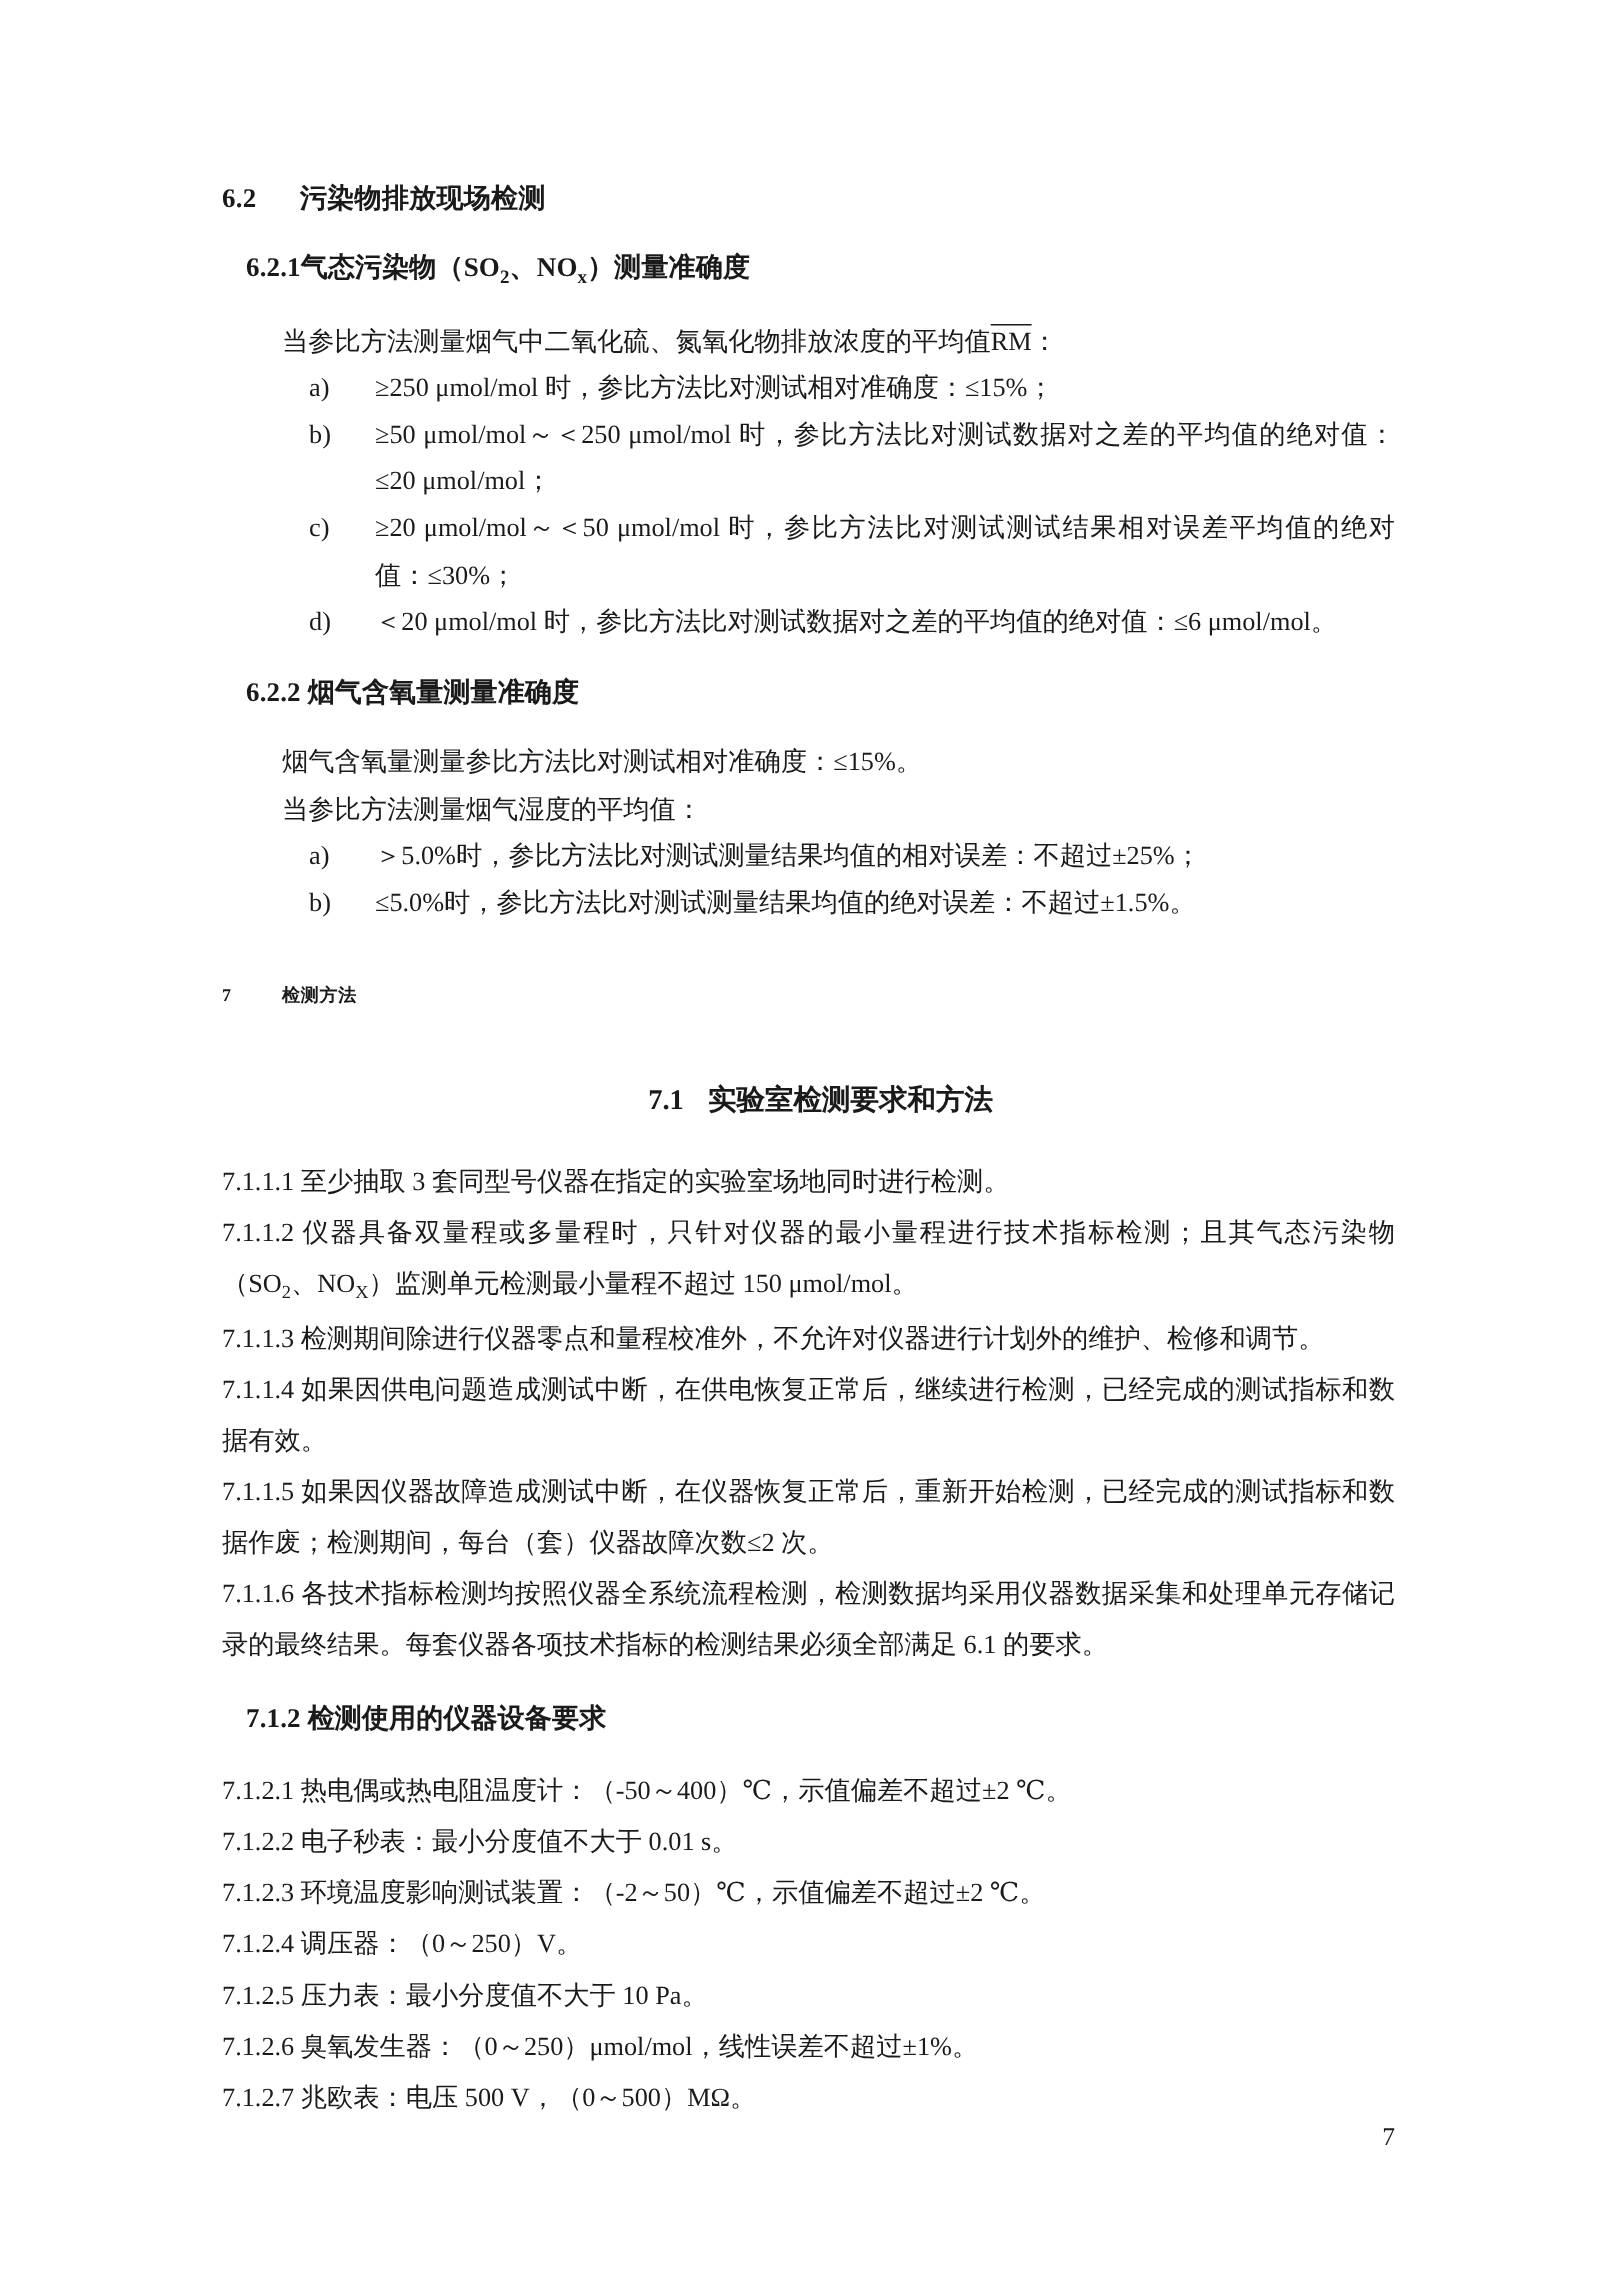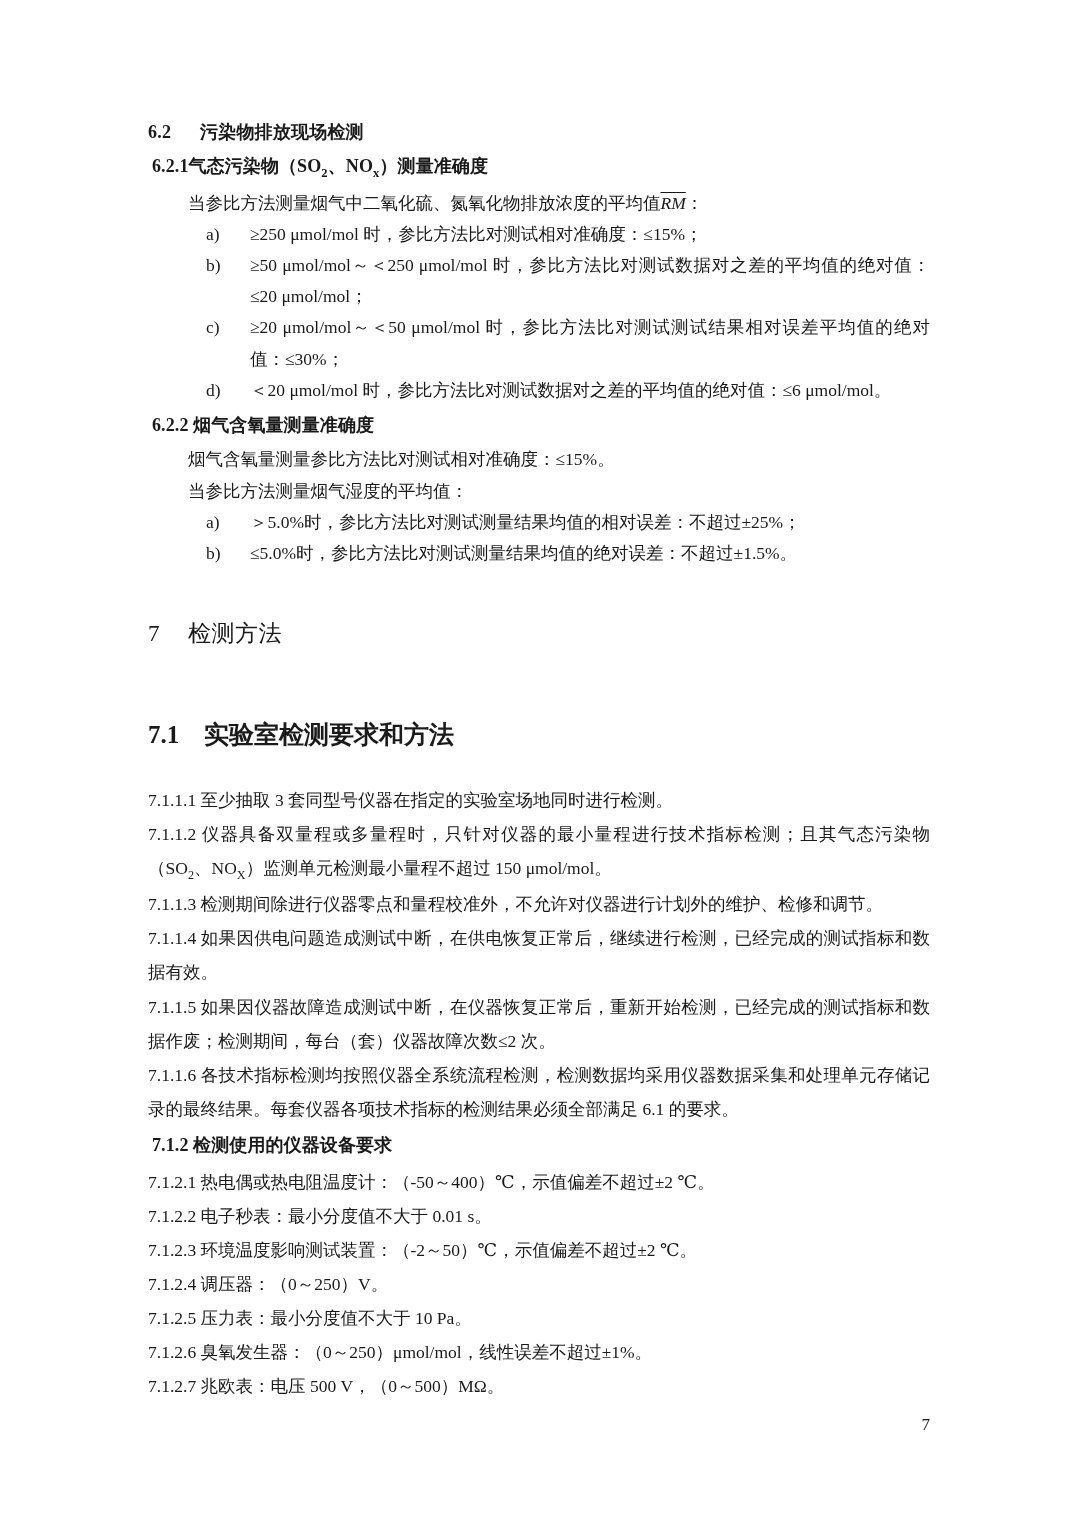--- a/index.html
+++ b/index.html
@@ -30,21 +30,21 @@
   h2.sec-h {
     font-size: 18px;
     font-weight: bold;
     margin: 0 0 2px 0;
     line-height: 1.6;
     letter-spacing: 0.2px;
   }
   h3.sub-h {
     font-size: 18px;
     font-weight: bold;
-    margin: 4px;
+    margin: 16px;
     line-height: 1.7;
     letter-spacing: 0.1px;
   }
   .sec-h .num {
     display: inline-block;
     min-width: 52px;
   }
   .para {
     margin: 0;
     text-align: justify;
@@ -69,39 +69,39 @@
   }
   .gap-m { height: 14px; }
   .gap-l { height: 26px; }
   .body-para {
     margin: 0;
     text-align: justify;
     text-justify: inter-ideograph;
     line-height: 1.95;
   }
   .h-main {
-    font-size: 23px;
-    font-weight: normal;
+    font-size: 12px;
+    font-weight: bold;
     letter-spacing: 0.5px;
   }
   .h-main .num {
     display: inline-block;
     min-width: 40px;
   }
   .h-l2 {
-    font-size: 25px;
-    font-weight: bold;
+    font-size: 19px;
+    font-weight: bold;
+    text-align: center;
   }
   .h-l2 .num {
     display: inline-block;
     min-width: 56px;
   }
   .overline {
     text-decoration: overline;
-    font-style: italic;
     font-family: "Liberation Serif", serif;
   }
   sub {
     font-size: 0.7em;
     vertical-align: sub;
   }
   .pageno {
     position: absolute;
     right: 150px;
     bottom: 92px;

